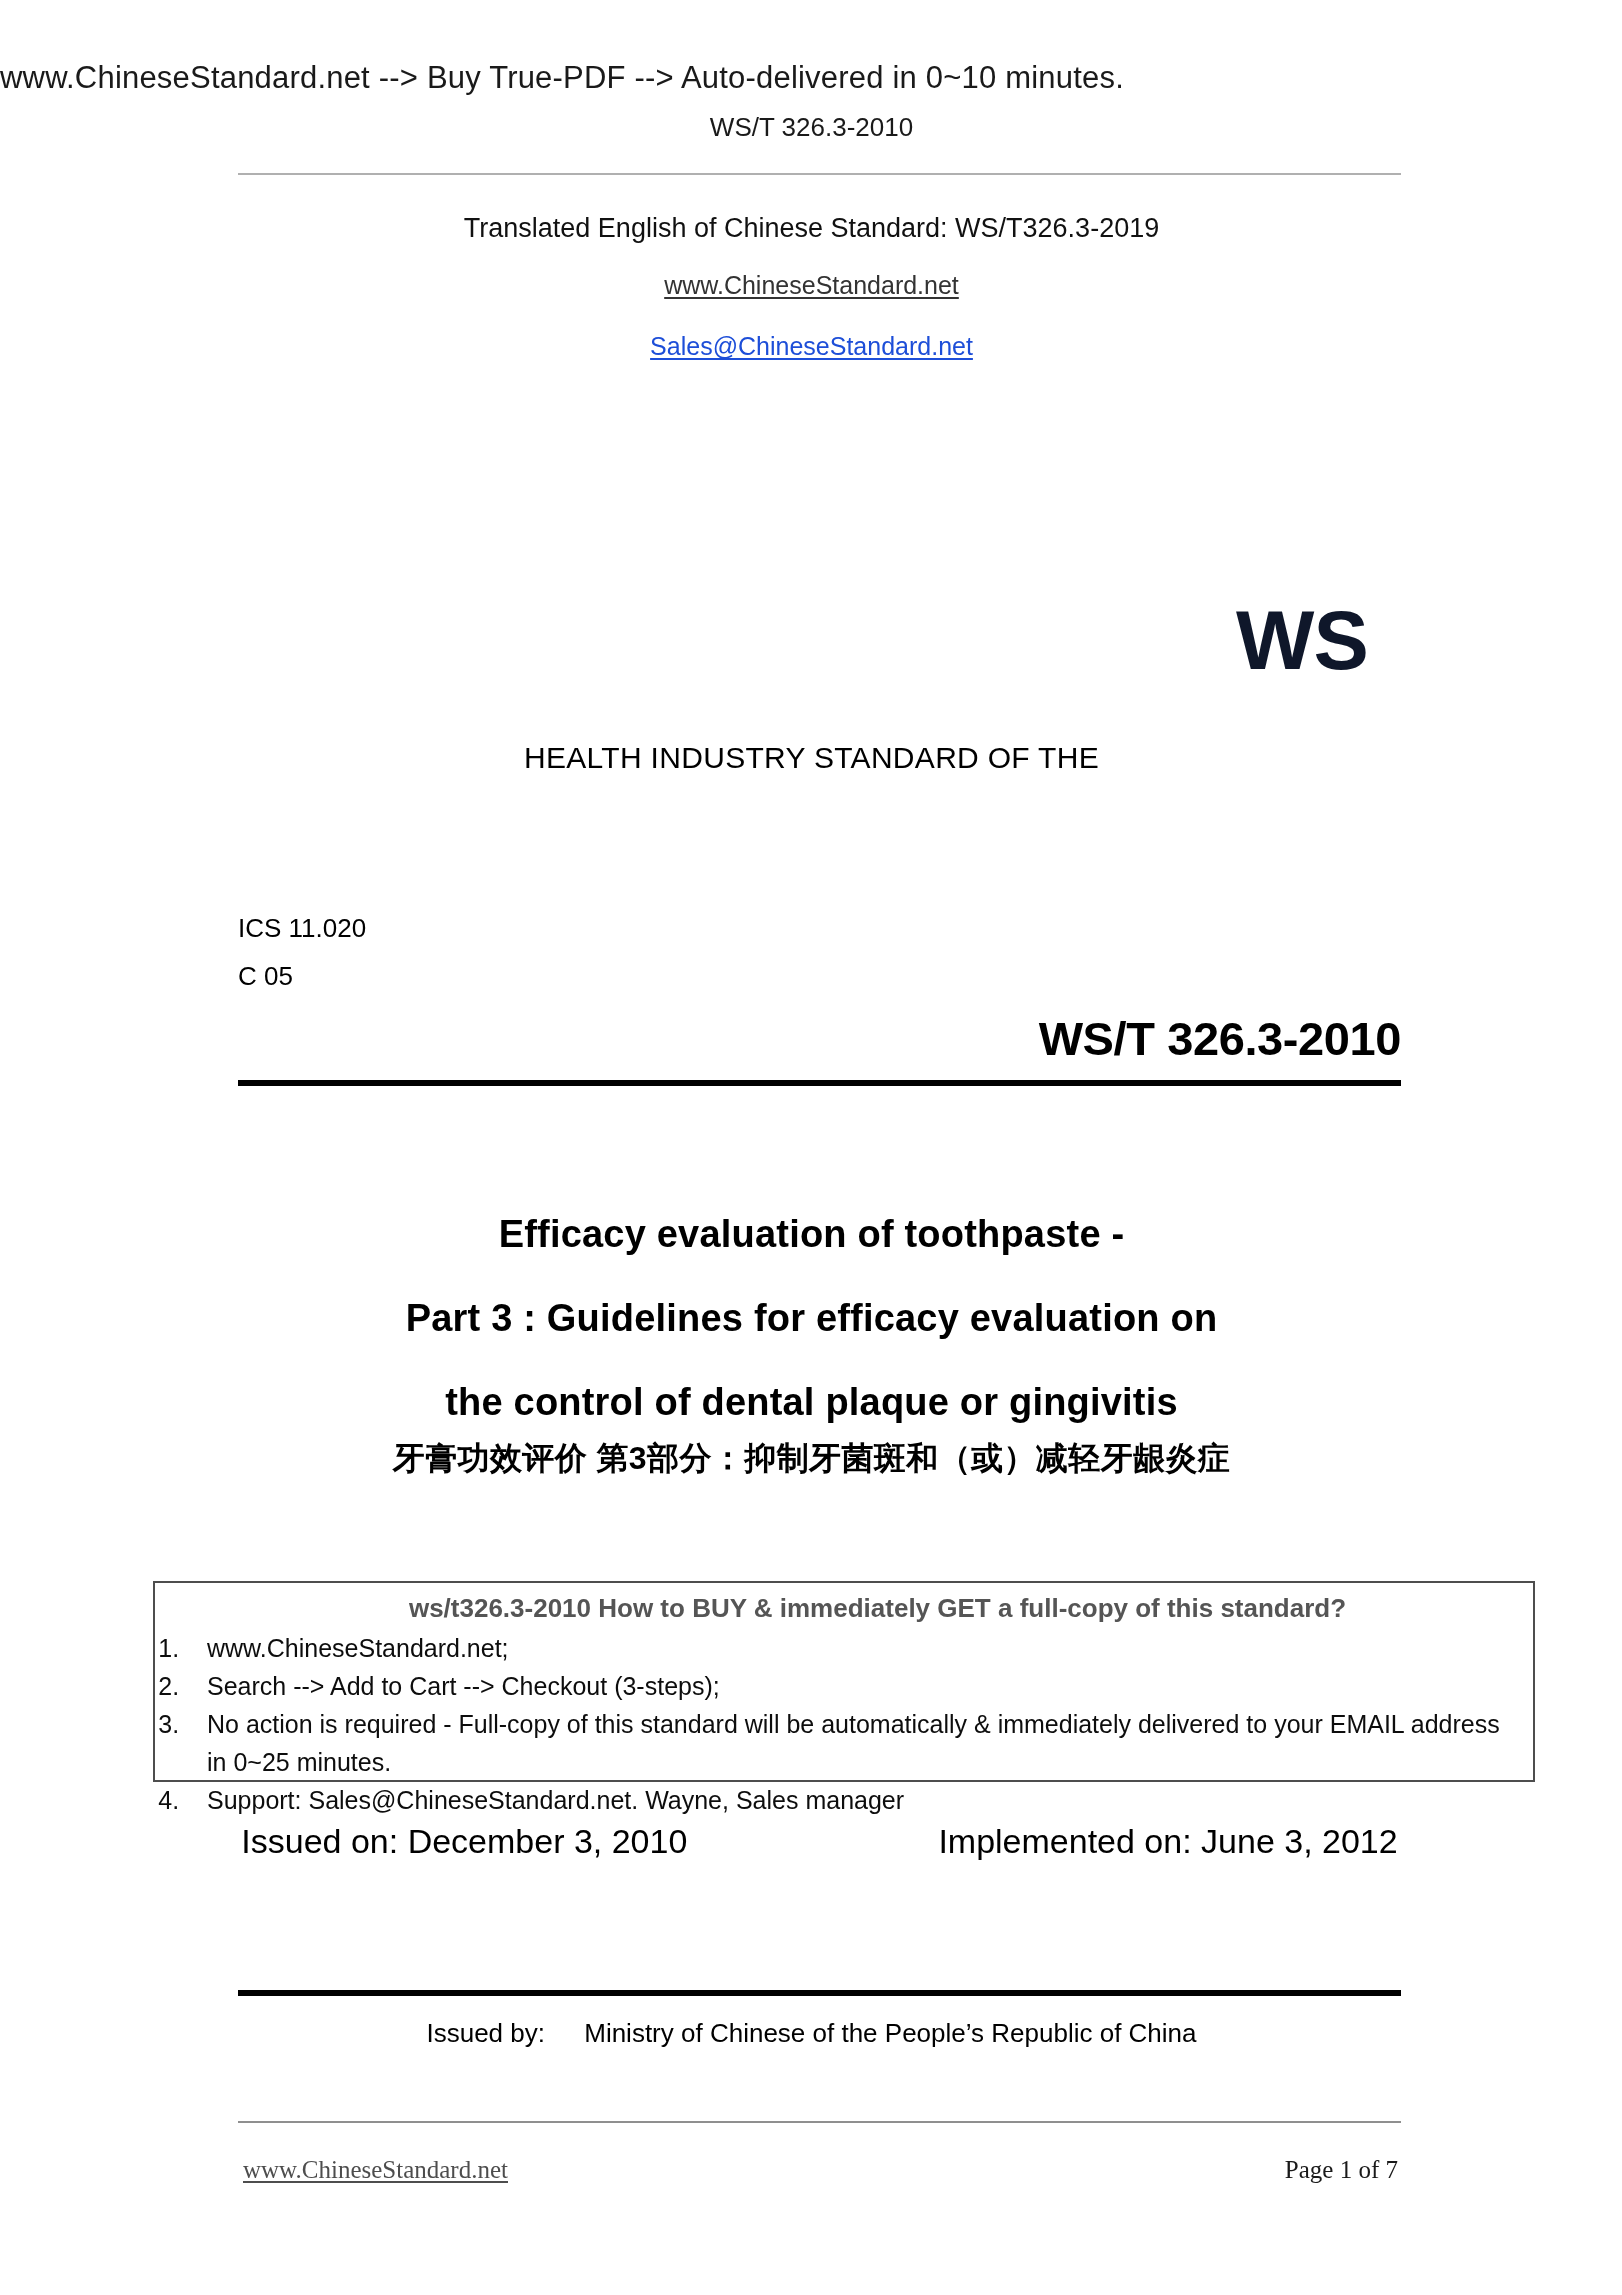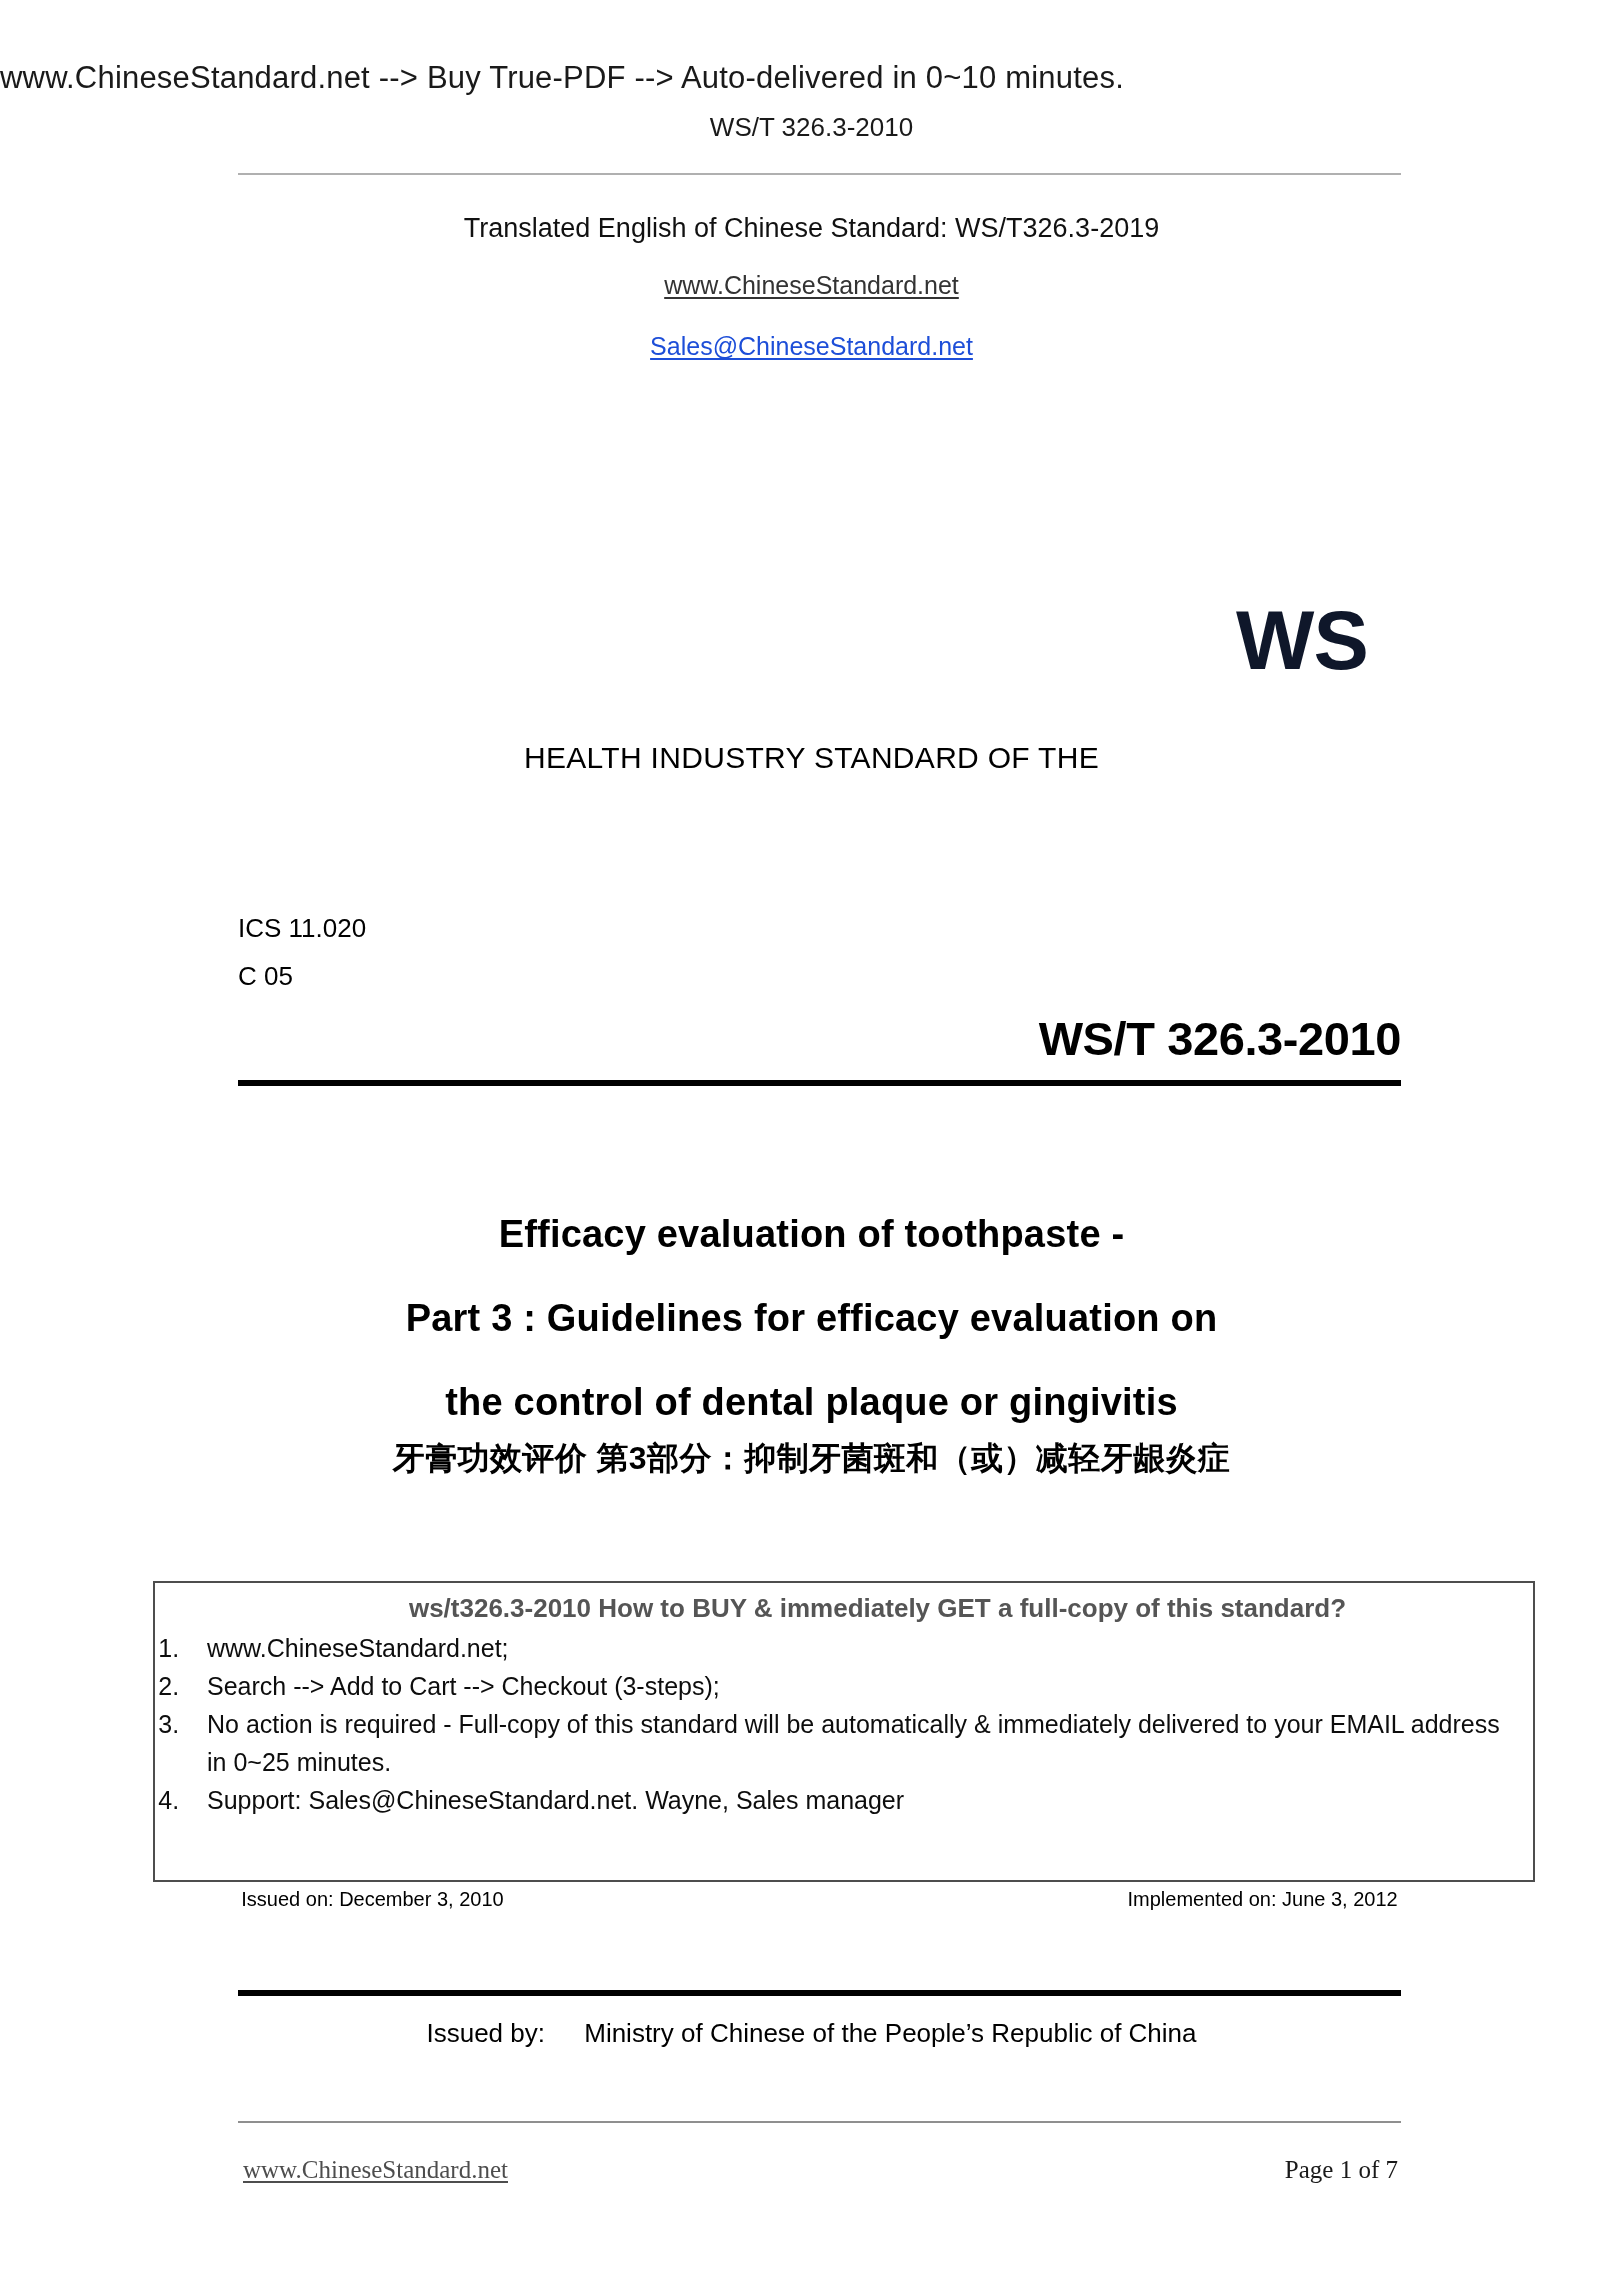--- a/index.html
+++ b/index.html
@@ -169,21 +169,21 @@
     font-weight: bold;
     letter-spacing: 0.4px;
   }
 
   
   .buy-box {
     position: absolute;
     left: 153px;
     top: 1581px;
     width: 1382px;
-    height: 301px;
+    height: 201px;
     border: 2.5px solid #4d4d4d;
     box-sizing: border-box;
     background: #ffffff;
   }
   .buy-head {
     margin: 10px 0 0 0;
     padding-left: 67px;
     text-align: center;
     font-size: 26px;
     font-weight: bold;
@@ -205,24 +205,24 @@
     position: absolute;
     left: 3.3px;
     top: 0;
   }
 
   
   .dates {
     position: absolute;
     left: 238px;
     width: 1163px;
-    top: 1888px;
+    top: 1822px;
     display: flex;
     justify-content: space-between;
-    font-size: 20px;
+    font-size: 34px;
     text-align: center;
   }
   .dates .issued { margin-left: 3.3px; }
   .dates .implemented { margin-right: 3.3px; }
 
   .rule-thick-2 {
     position: absolute;
     left: 238px;
     width: 1163px;
     top: 1990px;

